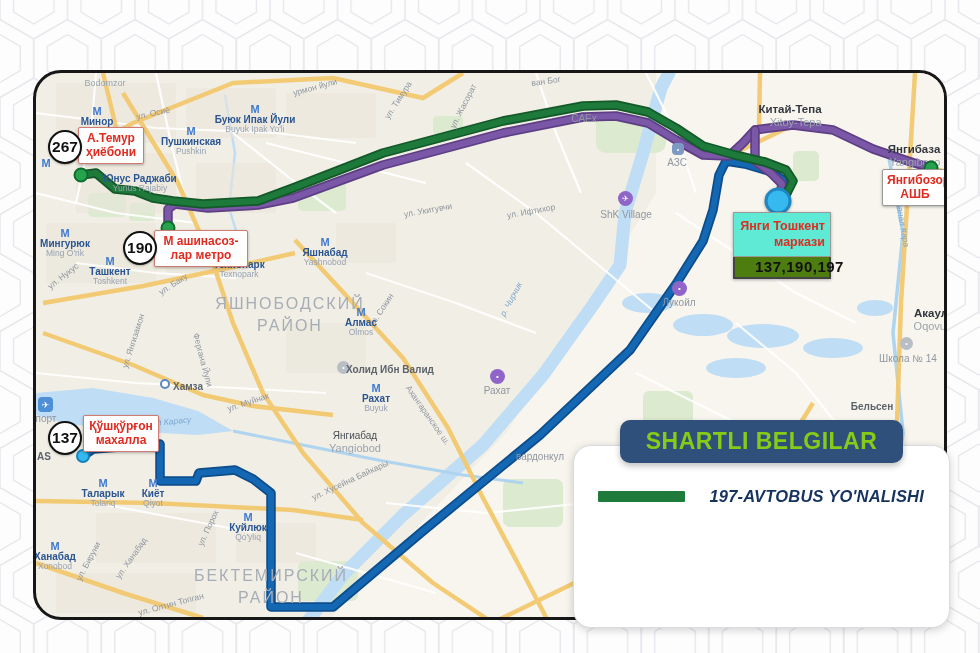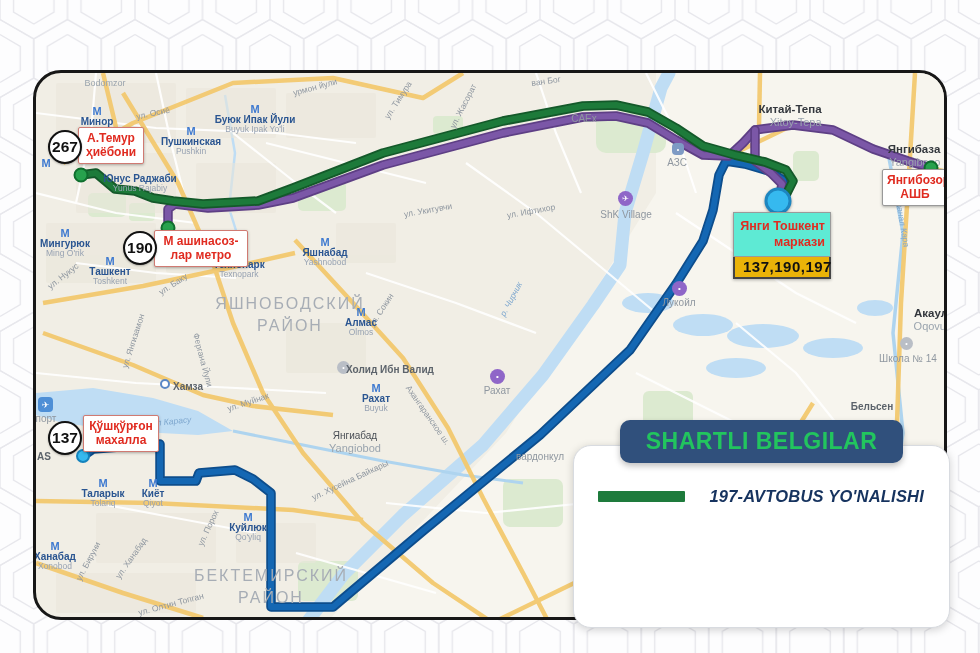--- a/index.html
+++ b/index.html
@@ -49,41 +49,41 @@
   
   .red-label{position:absolute;background:#fff;border:1.5px solid #d07a72;border-radius:2px;
     color:#e02b20;font-weight:bold;font-size:12px;line-height:1.2;text-align:center;
     white-space:pre-line;padding:3px 4px;box-shadow:0 1px 3px rgba(0,0,0,.3);z-index:4;}
   .red-label.gray{border-color:#999;}
 
   
   .terminal{position:absolute;z-index:4;text-align:center;box-shadow:0 1px 3px rgba(0,0,0,.3);}
   .t-title{background:#5eead4;border:1.5px solid #9a9a9a;color:#e02b20;font-weight:bold;font-size:12.5px;
     line-height:1.25;white-space:pre-line;padding:6px 5px;text-align:right;}
-  .t-numbers{background:#eab308;border:2px solid #444;border-top:none;color:#111;font-weight:bold;
-    font-size:15px;letter-spacing:.5px;padding:1px 8px 2px;}
+  .t-numbers{background:#4d7c0f;border:2px solid #444;border-top:none;color:#111;font-weight:bold;
+    font-size:15px;letter-spacing:.5px;padding:1px 20px 2px;}
 
   
   .badge{position:absolute;transform:translate(-50%,-50%);width:34px;height:34px;border-radius:50%;
     background:#fff;border:2.5px solid #111;color:#111;font-weight:bold;font-size:15.5px;
     display:flex;align-items:center;justify-content:center;z-index:4;box-shadow:0 1px 2px rgba(0,0,0,.25);}
 
   
   .dot{position:absolute;transform:translate(-50%,-50%);border-radius:50%;z-index:3;}
   .dot.green{width:15px;height:15px;background:#27a24d;border:2px solid #0f6e2e;}
   .dot.cyan-small{width:14px;height:14px;background:#36b9ef;border:2.5px solid #1583bd;}
   .dot.cyan-big{width:27px;height:27px;background:#36b9ef;border:3px solid #1e86c0;box-shadow:0 1px 3px rgba(0,0,0,.35);}
 
   
   .legend-panel{position:absolute;left:573px;top:445px;width:377px;height:183px;background:#fff;
     border:1px solid #d8dbe0;border-radius:18px;box-shadow:0 2px 8px rgba(0,0,0,.18);z-index:5;}
   .legend-header{position:absolute;left:620px;top:420px;width:283px;height:43px;background:#30507c;
     border-radius:10px;display:flex;align-items:center;justify-content:center;z-index:6;
     box-shadow:0 3px 6px rgba(0,0,0,.25);}
-  .legend-header span{color:#22c55e;font-weight:bold;font-size:23px;letter-spacing:.5px;}
+  .legend-header span{color:#84cc16;font-weight:bold;font-size:23px;letter-spacing:.5px;}
   .legend-rows{position:absolute;left:0;top:38px;width:100%;z-index:6;}
   .legend-row{display:flex;align-items:center;justify-content:space-between;height:24px;
     margin:0 25px 0 24px;}
   .legend-row + .legend-row{margin-top:23px;}
   .lg-bar{width:87px;height:11px;background:var(--c,#333);border-radius:1px;}
   .lg-label{font-size:16.5px;font-weight:bold;font-style:italic;color:#16335f;letter-spacing:.2px;}
 </style>
 </head>
 <body>
 

